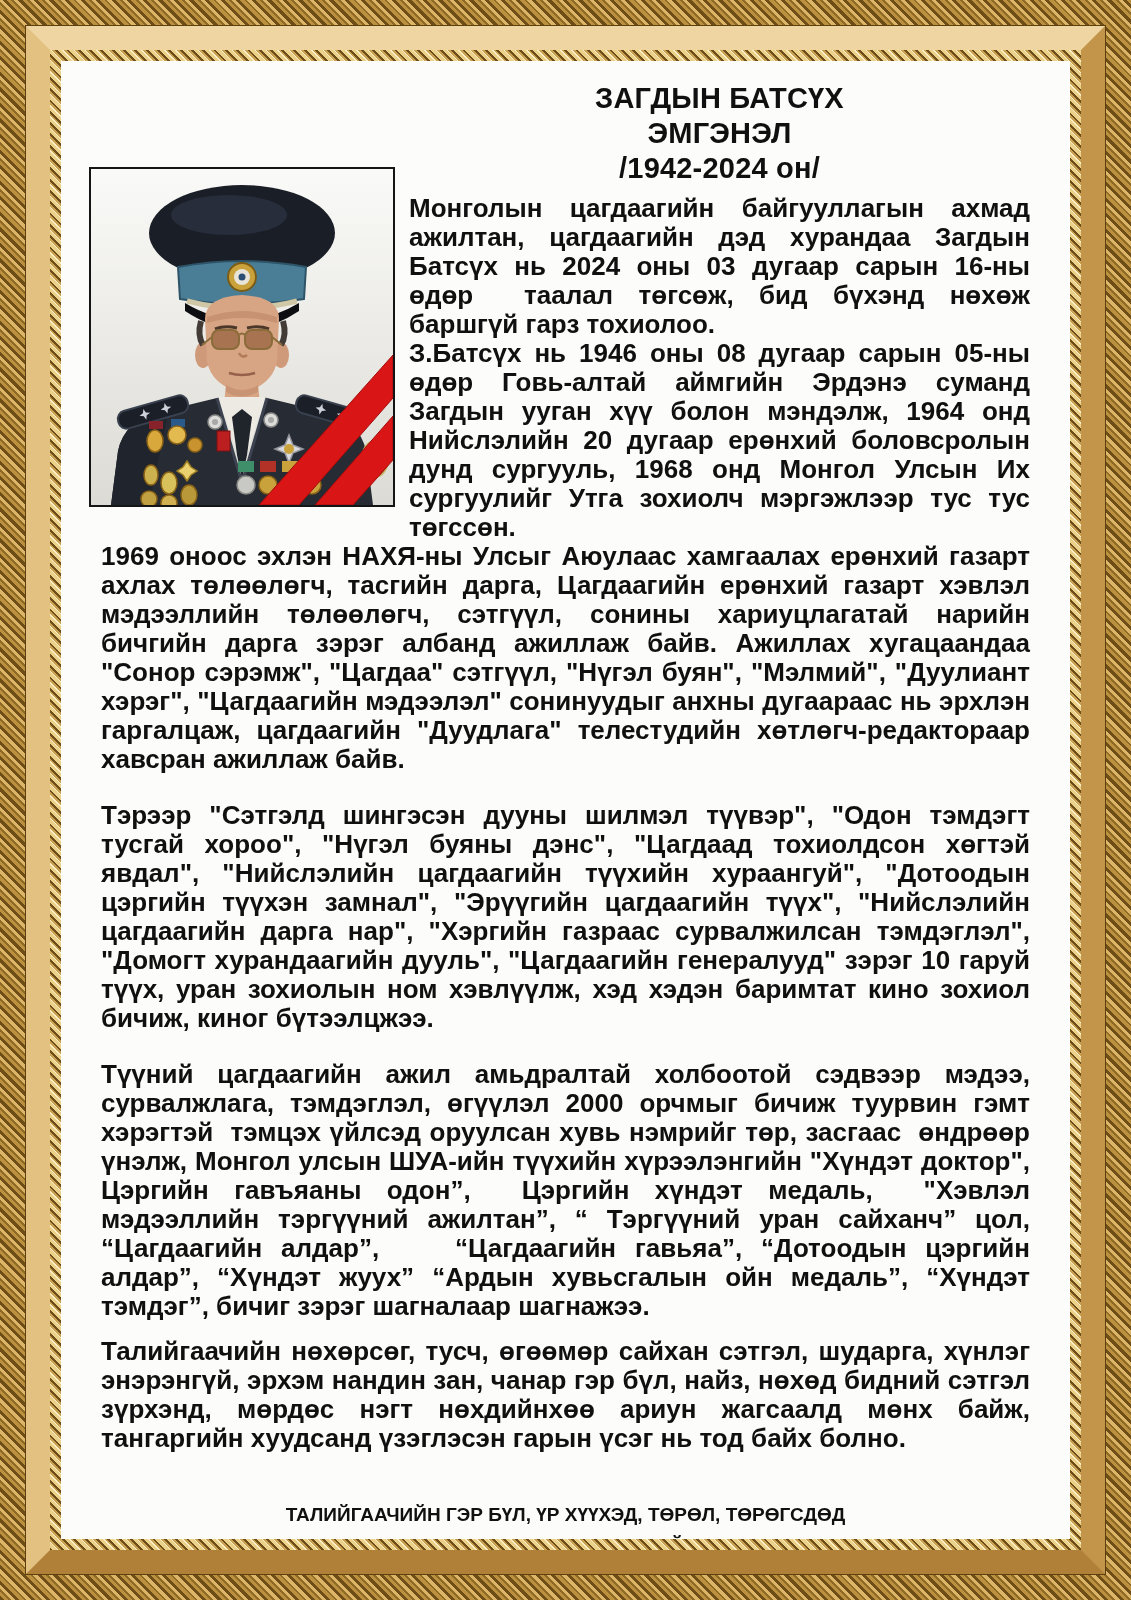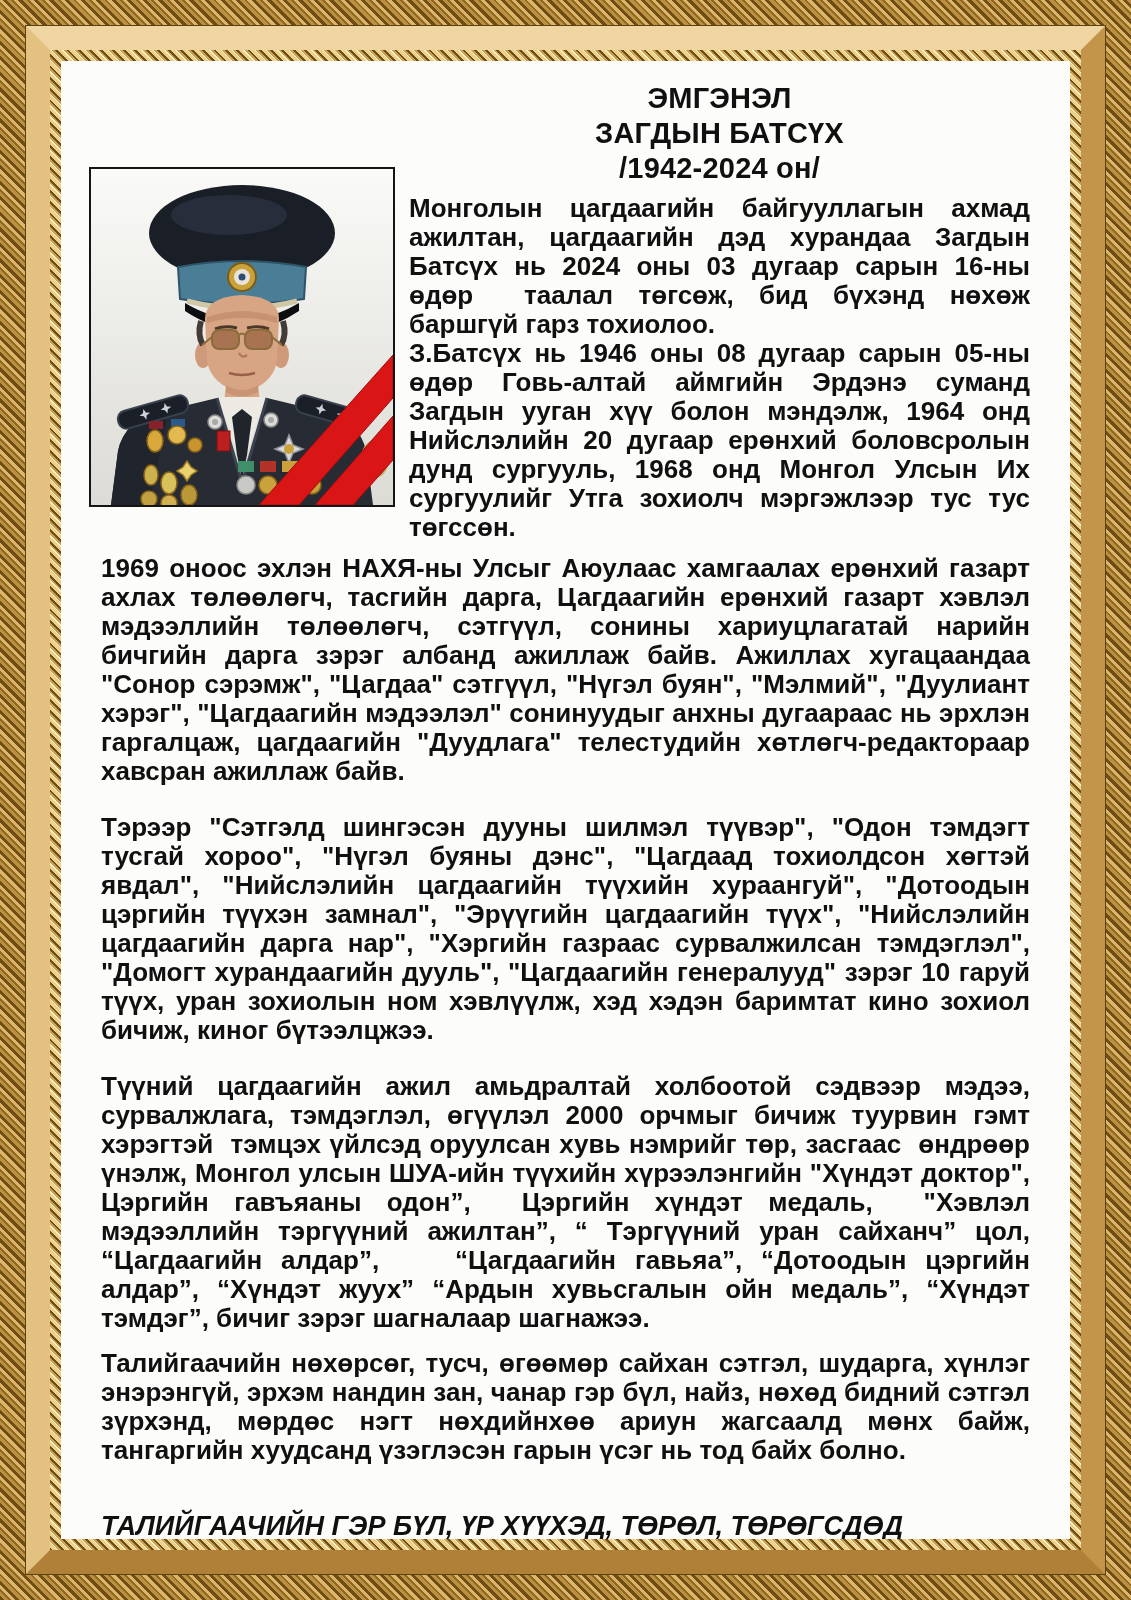--- a/index.html
+++ b/index.html
@@ -23,25 +23,25 @@
 
   .headline{text-align:center;margin:0 0 8px 0;}
   .headline div{font-size:29px;line-height:35px;letter-spacing:.2px;}
 
   .photo{float:left;width:302px;height:336px;margin:86px 14px 8px -12px;
     border:2px solid #151515;background:#eeede9;}
   .photo svg{display:block;}
 
   p.body{font-size:26px;line-height:29px;text-align:justify;text-justify:inter-word;
     white-space:pre-wrap;margin:0;}
-  p.career{clear:left;margin-top:12px;}
+  p.career{clear:left;margin-top:0;}
   p.gap{margin-top:27px;}
   p.farewell{margin-top:16px;margin-bottom:46px;}
 
-  .closing{margin-top:auto;text-align:left;font-size:27px;line-height:31px;font-style:italic;}
+  .closing{margin-top:auto;text-align:center;font-size:19px;line-height:31px;}
   .signature{margin-top:22px;text-align:center;font-size:22px;line-height:26px;}
 </style>
 </head>
 <body>
 
 <div class="page">
   <div class="frame-outer"></div>
   <div class="frame-bevel"></div>
   <div class="frame-beads"></div>
 
@@ -141,22 +141,22 @@
           </g>
 
           <g>
             <path d="M168,336 L208,336 L302,229 L302,186 Z" fill="#da1515" stroke="#a30d0d" stroke-width="1"></path>
             <path d="M224,336 L262,336 L302,291 L302,247 Z" fill="#da1515" stroke="#a30d0d" stroke-width="1"></path>
           </g>
         </svg>
       </figure>
 
       <header class="headline">
+        <div>ЗАГДЫН БАТСҮХ</div>
         <div>ЭМГЭНЭЛ</div>
-        <div>ЗАГДЫН БАТСҮХ</div>
         <div>/1942-2024 он/</div>
       </header>
 
       <p class="body">Монголын цагдаагийн байгууллагын ахмад ажилтан, цагдаагийн дэд хурандаа Загдын Батсүх нь 2024 оны 03 дугаар сарын 16-ны өдөр  таалал төгсөж, бид бүхэнд нөхөж баршгүй гарз тохиолоо.</p>
       <p class="body">З.Батсүх нь 1946 оны 08 дугаар сарын 05-ны өдөр Говь-алтай аймгийн Эрдэнэ суманд  Загдын ууган хүү болон мэндэлж, 1964 онд Нийслэлийн 20 дугаар ерөнхий боловсролын дунд сургууль, 1968 онд Монгол Улсын Их сургуулийг Утга зохиолч мэргэжлээр тус тус төгссөн.</p>
       <p class="body career">1969 оноос эхлэн НАХЯ-ны Улсыг Аюулаас хамгаалах ерөнхий газарт ахлах төлөөлөгч, тасгийн дарга, Цагдаагийн ерөнхий газарт хэвлэл мэдээллийн төлөөлөгч, сэтгүүл, сонины хариуцлагатай нарийн бичгийн дарга зэрэг албанд ажиллаж байв. Ажиллах хугацаандаа "Сонор сэрэмж", "Цагдаа" сэтгүүл, "Нүгэл буян", "Мэлмий", "Дуулиант хэрэг", "Цагдаагийн мэдээлэл" сонинуудыг анхны дугаараас нь эрхлэн гаргалцаж, цагдаагийн "Дуудлага" телестудийн хөтлөгч-редактораар хавсран ажиллаж байв.</p>
       <p class="body gap">Тэрээр "Сэтгэлд шингэсэн дууны шилмэл түүвэр", "Одон тэмдэгт тусгай хороо", "Нүгэл буяны дэнс", "Цагдаад тохиолдсон хөгтэй явдал", "Нийслэлийн цагдаагийн түүхийн хураангуй", "Дотоодын цэргийн түүхэн замнал", "Эрүүгийн цагдаагийн түүх", "Нийслэлийн цагдаагийн дарга нар", "Хэргийн газраас сурвалжилсан тэмдэглэл", "Домогт хурандаагийн дууль", "Цагдаагийн генералууд" зэрэг 10 гаруй түүх, уран зохиолын ном хэвлүүлж, хэд хэдэн баримтат кино зохиол бичиж, киног бүтээлцжээ.</p>
       <p class="body gap">Түүний цагдаагийн ажил амьдралтай холбоотой сэдвээр мэдээ, сурвалжлага, тэмдэглэл, өгүүлэл 2000 орчмыг бичиж туурвин гэмт  хэрэгтэй  тэмцэх үйлсэд оруулсан хувь нэмрийг төр, засгаас  өндрөөр  үнэлж, Монгол улсын ШУА-ийн түүхийн хүрээлэнгийн "Хүндэт доктор", Цэргийн гавъяаны одон”,  Цэргийн хүндэт медаль,  "Хэвлэл мэдээллийн тэргүүний ажилтан”, “ Тэргүүний уран сайханч” цол, “Цагдаагийн алдар”,    “Цагдаагийн гавьяа”, “Дотоодын цэргийн алдар”, “Хүндэт жуух” “Ардын хувьсгалын ойн медаль”, “Хүндэт тэмдэг”, бичиг зэрэг шагналаар шагнажээ.</p>
       <p class="body farewell">Талийгаачийн нөхөрсөг, тусч, өгөөмөр сайхан сэтгэл, шударга, хүнлэг энэрэнгүй, эрхэм нандин зан, чанар гэр бүл, найз, нөхөд бидний сэтгэл зүрхэнд, мөрдөс нэгт нөхдийнхөө ариун жагсаалд мөнх байж, тангаргийн хуудсанд үзэглэсэн гарын үсэг нь тод байх болно.</p>
     </div>

